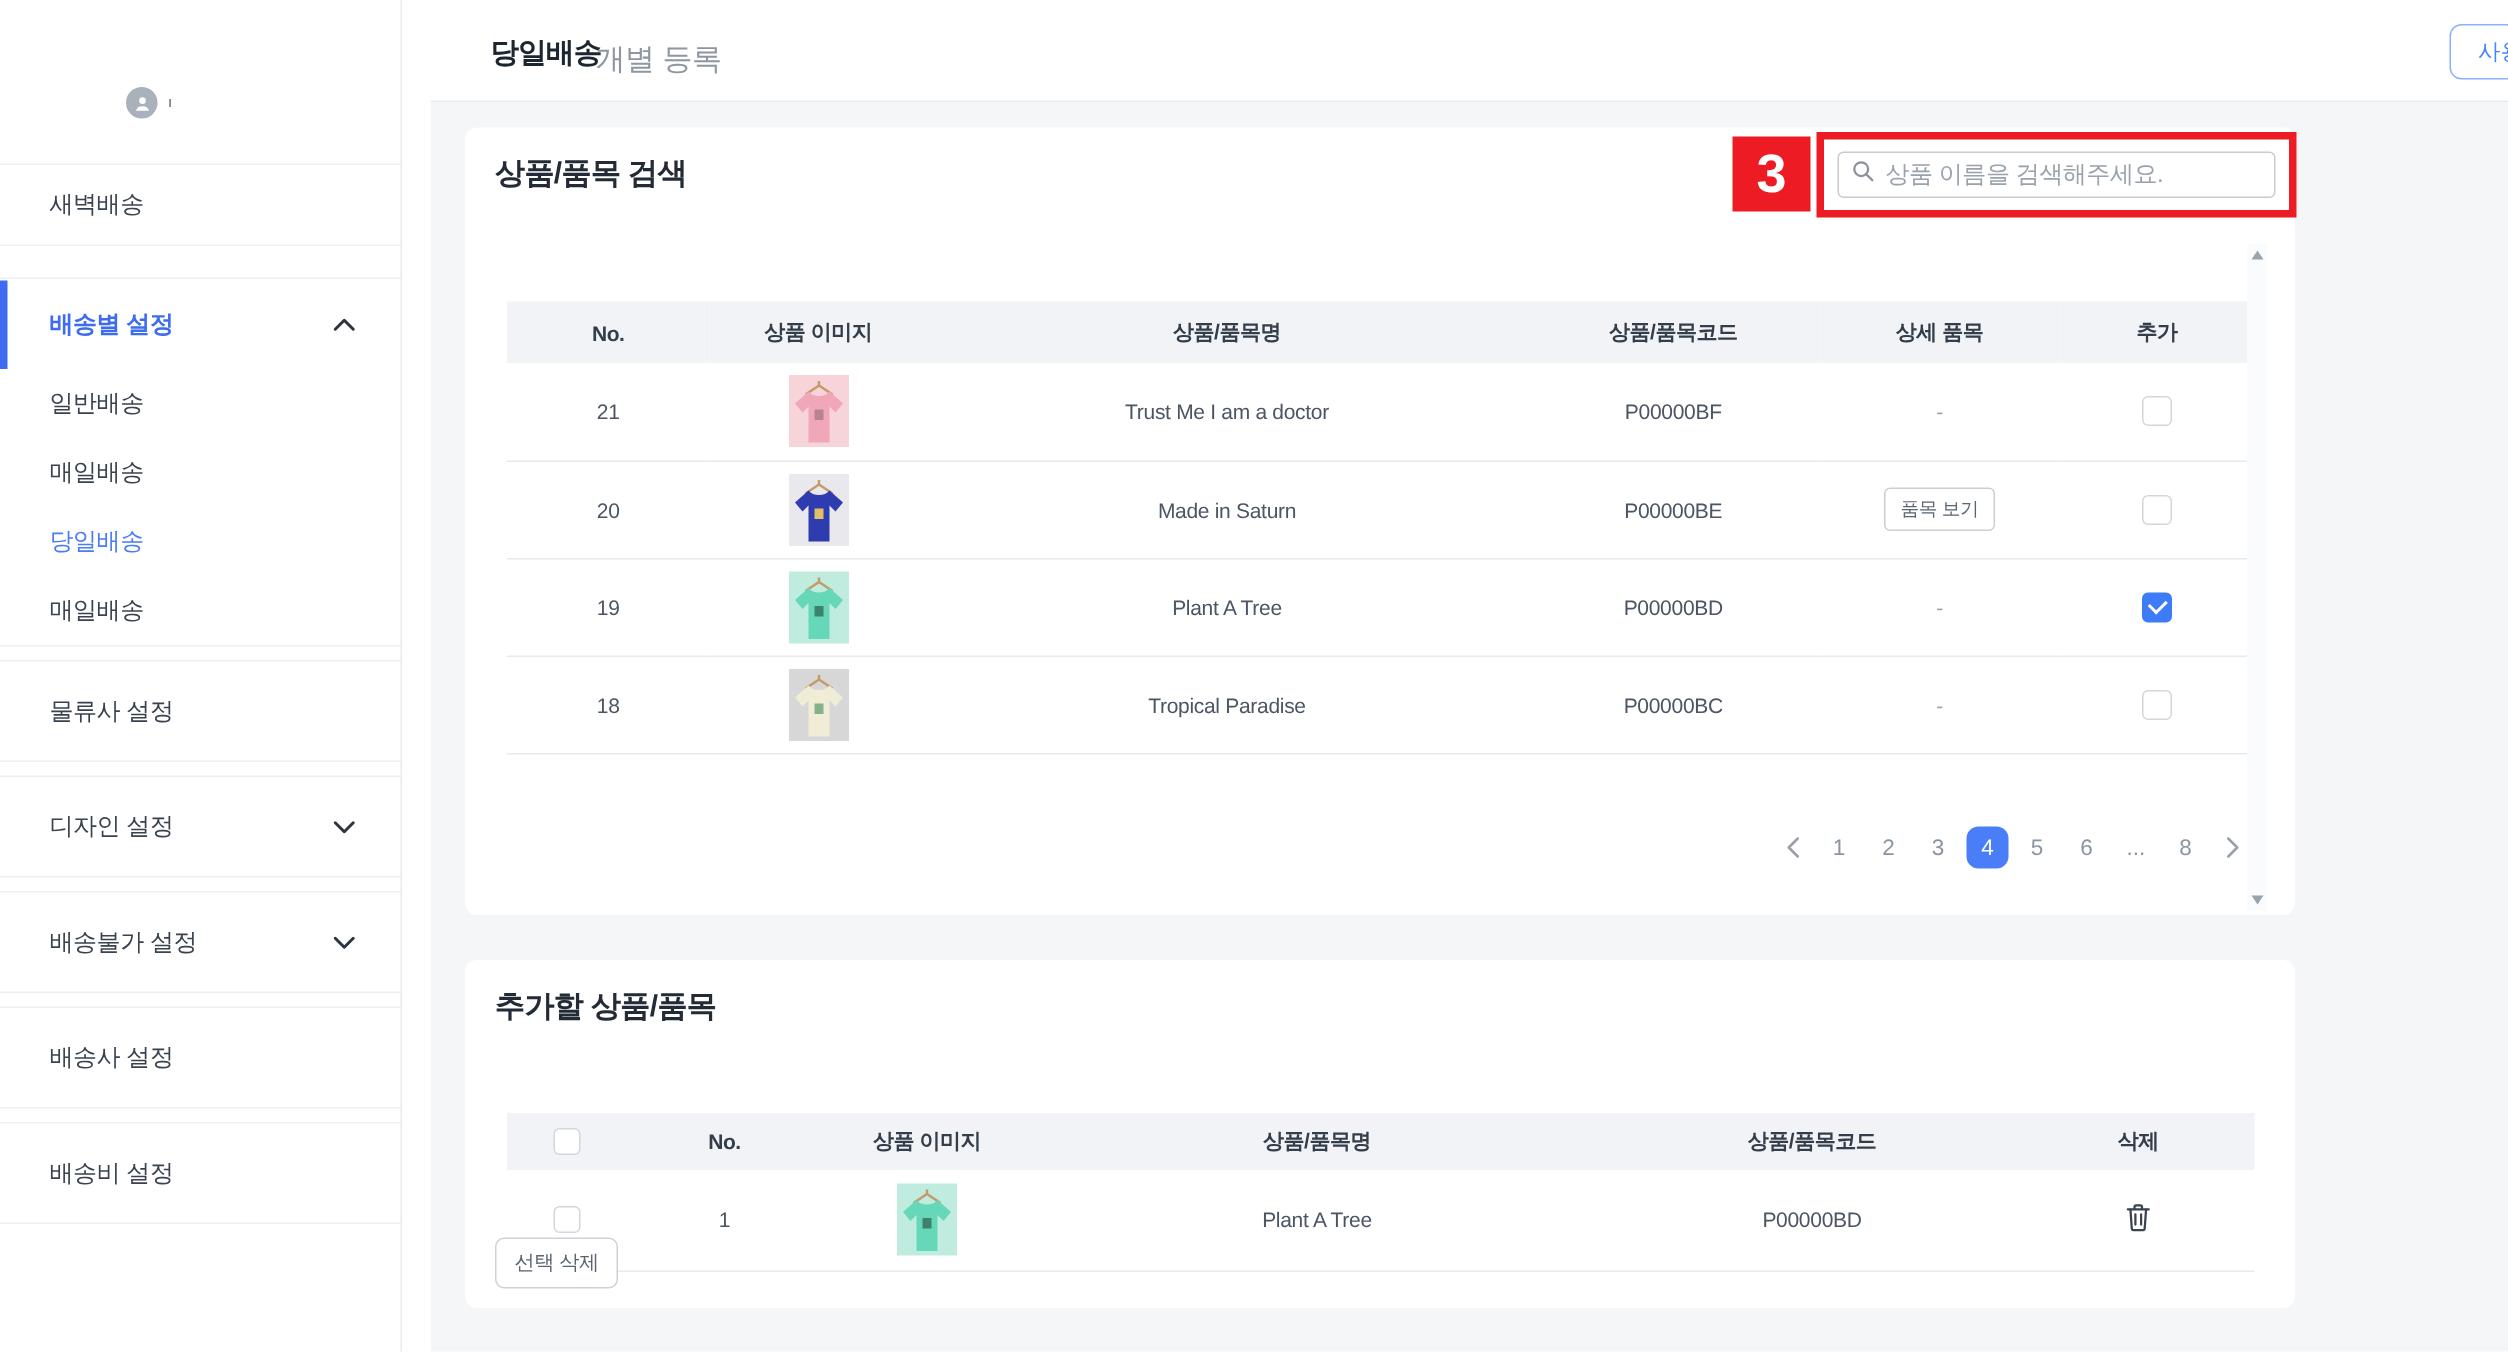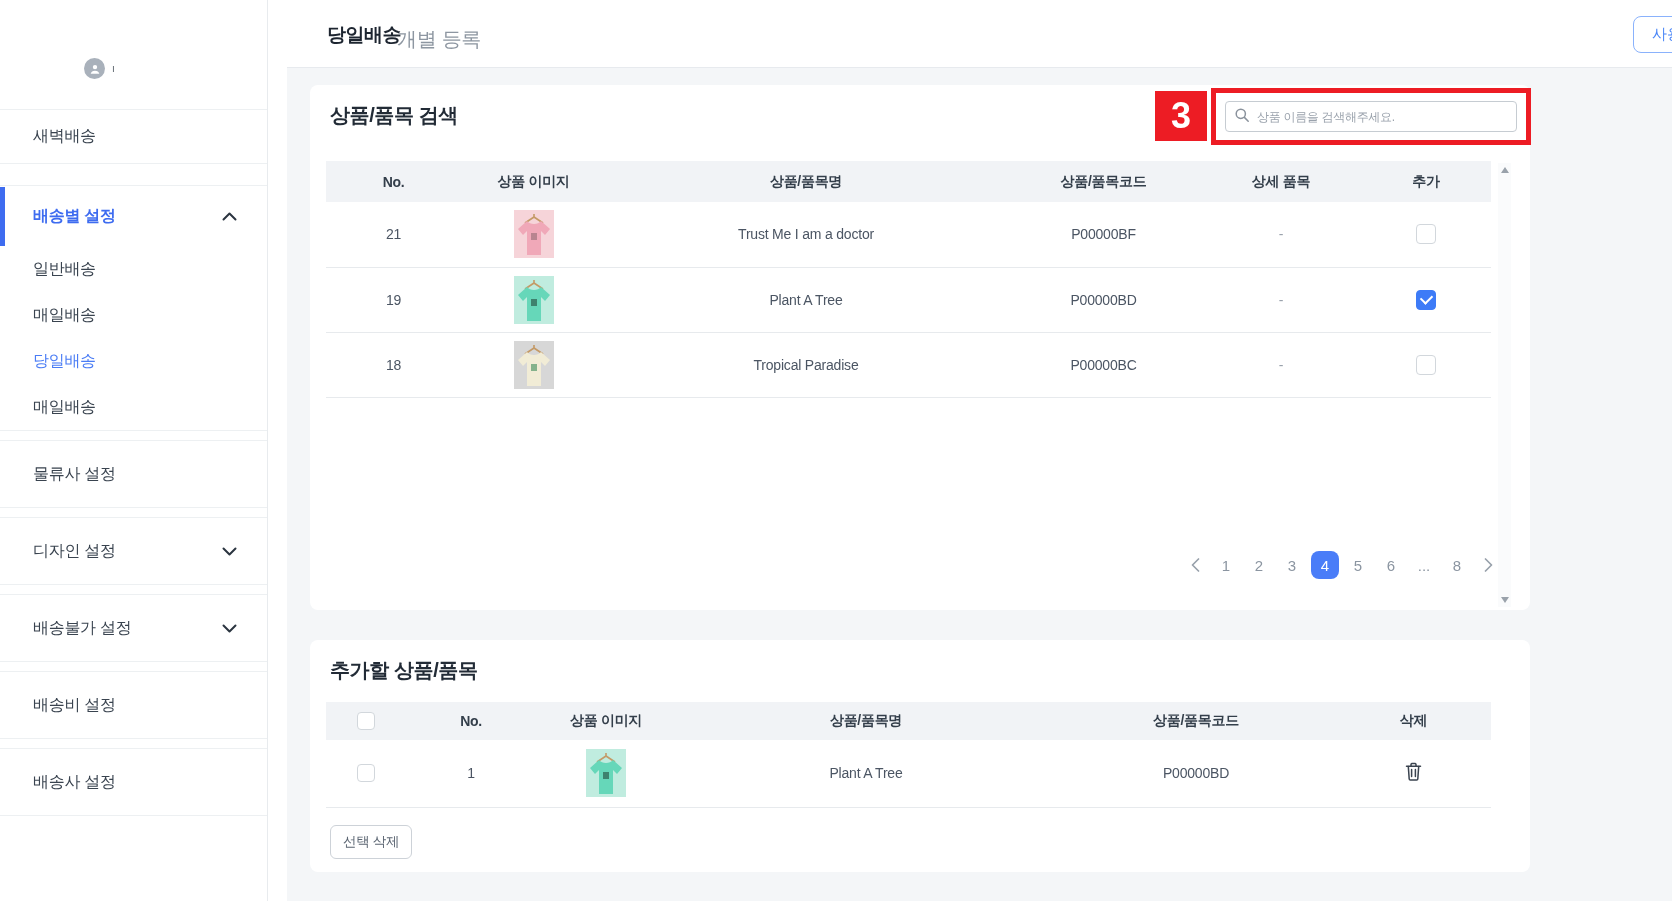--- a/index.html
+++ b/index.html
@@ -42,26 +42,26 @@
   .card-search h2 { top:17px; }
   .card-add h2 { top:17px; }
 
   
   .ann-badge { position:absolute; left:845px; top:6px; width:52px; height:50px; background:#ed1c24;
     color:#fff; font-size:36px; font-weight:800; display:flex; align-items:center; justify-content:center; }
   .ann-box { position:absolute; left:901px; top:3px; width:320px; height:57px; border:5px solid #ed1c24;
     display:flex; align-items:center; padding:0 9px; }
   .search-box { flex:1; height:31px; border:1px solid #c6ccd2; border-radius:4px; background:#fff;
     display:flex; align-items:center; padding:0 8px; gap:7px; }
-  .search-box input { border:none; outline:none; flex:1; font-size:12px; font-family:inherit; color:#39434f; letter-spacing:-0.3px; }
+  .search-box input { border:none; outline:none; flex:1; font-size:16px; font-family:inherit; color:#39434f; letter-spacing:-0.3px; }
   .search-box input::placeholder { color:#9aa2ac; }
 
   
   table { border-collapse:collapse; table-layout:fixed; }
-  .tbl { position:absolute; left:16px; width:1165px; }
+  .tbl { position:absolute; left:28px; width:1165px;margin-top:40px; }
   .tbl-search { top:76px; }
   .tbl-add { top:62px; }
   th { background:#f1f3f6; font-size:14px; font-weight:bold; color:#333e4a; letter-spacing:-0.3px; }
   .tbl-search th { height:41px; }
   .tbl-add th { height:38px; }
   .tbl-search td { height:65px; }
   .tbl-add td { height:67px; }
   td { text-align:center; vertical-align:middle; font-size:14px; color:#4b5563; border-bottom:1px solid #e7eaed; letter-spacing:-0.2px; }
   th { text-align:center; vertical-align:middle; }
   .dash { color:#9aa2ac; }
@@ -150,24 +150,24 @@
       <div class="sb-item" style="height:66px">
         <span>배송불가 설정</span>
         <span class="chev">
           <svg width="15" height="9" viewBox="0 0 15 9" fill="none">
               <polyline points="1.5,1.5 7.5,7.5 13.5,1.5" stroke="#2b3540" stroke-width="2" stroke-linecap="round" stroke-linejoin="round"></polyline>
             </svg>
         </span>
       </div>
     </div>
     <div class="sb-sec gap">
+      <div class="sb-item" style="height:66px">배송사 설정</div>
+    </div>
+    <div class="sb-sec gap">
       <div class="sb-item" style="height:66px">배송비 설정</div>
-    </div>
-    <div class="sb-sec gap">
-      <div class="sb-item" style="height:66px">배송사 설정</div>
     </div>
   </nav>
   <div class="sidebar-rail"></div>
 </aside>
 
 <div class="main">
   <header class="topbar">
     <span class="page-title">당일배송</span>
     <span class="page-sub">개별 등록</span>
     <button class="guide-btn">사용</button>
@@ -216,20 +216,36 @@
             <svg width="40" height="48" viewBox="0 0 40 48">
                   <path d="M20 7 L11 13 M20 7 L29 13 M20 7 v-3" stroke="#c49a66" stroke-width="1.6" fill="none"></path>
                   <path d="M13 11 L4 19 L9 25 L13 21 L13 45 L27 45 L27 21 L31 25 L36 19 L27 11 C24 15 16 15 13 11 Z" style="fill: rgb(240, 168, 184);"></path>
                   <rect x="17" y="23" width="6" height="7" fill="rgba(40,40,40,0.28)"></rect>
                 </svg>
               </div>
             </td>
           <td>Trust Me I am a doctor</td>
           <td>P00000BF</td>
           <td class="dash">-</td>
+          <td><span class="cb"></span></td>
+        </tr>
+        <tr>
+          <td>20</td>
+          <td>
+              <div class="thumb" style="background: rgb(233, 233, 237);">
+            <svg width="40" height="48" viewBox="0 0 40 48">
+                  <path d="M20 7 L11 13 M20 7 L29 13 M20 7 v-3" stroke="#c49a66" stroke-width="1.6" fill="none"></path>
+                  <path d="M13 11 L4 19 L9 25 L13 21 L13 45 L27 45 L27 21 L31 25 L36 19 L27 11 C24 15 16 15 13 11 Z" style="fill: rgb(47, 60, 176);"></path>
+                  <rect x="17" y="23" width="6" height="7" fill="rgba(255,214,90,0.85)"></rect>
+                </svg>
+              </div>
+            </td>
+          <td>Made in Saturn</td>
+          <td>P00000BE</td>
+          <td><button class="item-btn">품목 보기</button></td>
           <td><span class="cb"></span></td>
         </tr>
         <tr>
           <td>19</td>
           <td>
               <div class="thumb" style="background: rgb(192, 236, 223);">
             <svg width="40" height="48" viewBox="0 0 40 48">
                   <path d="M20 7 L11 13 M20 7 L29 13 M20 7 v-3" stroke="#c49a66" stroke-width="1.6" fill="none"></path>
                   <path d="M13 11 L4 19 L9 25 L13 21 L13 45 L27 45 L27 21 L31 25 L36 19 L27 11 C24 15 16 15 13 11 Z" style="fill: rgb(102, 215, 185);"></path>
                   <rect x="17" y="23" width="6" height="7" fill="rgba(30,60,50,0.55)"></rect>

